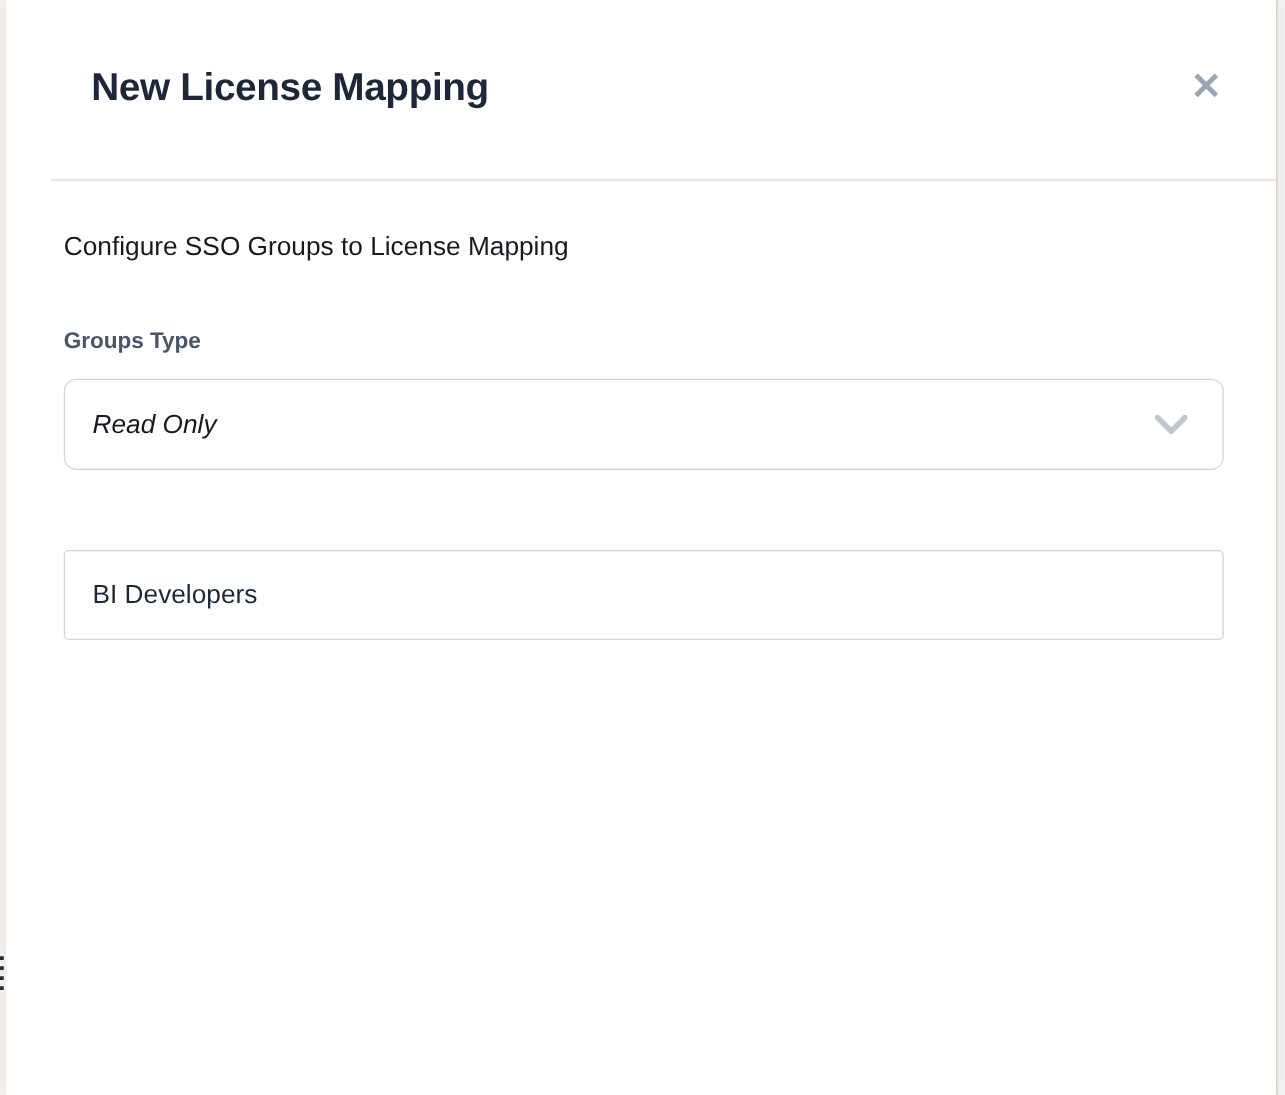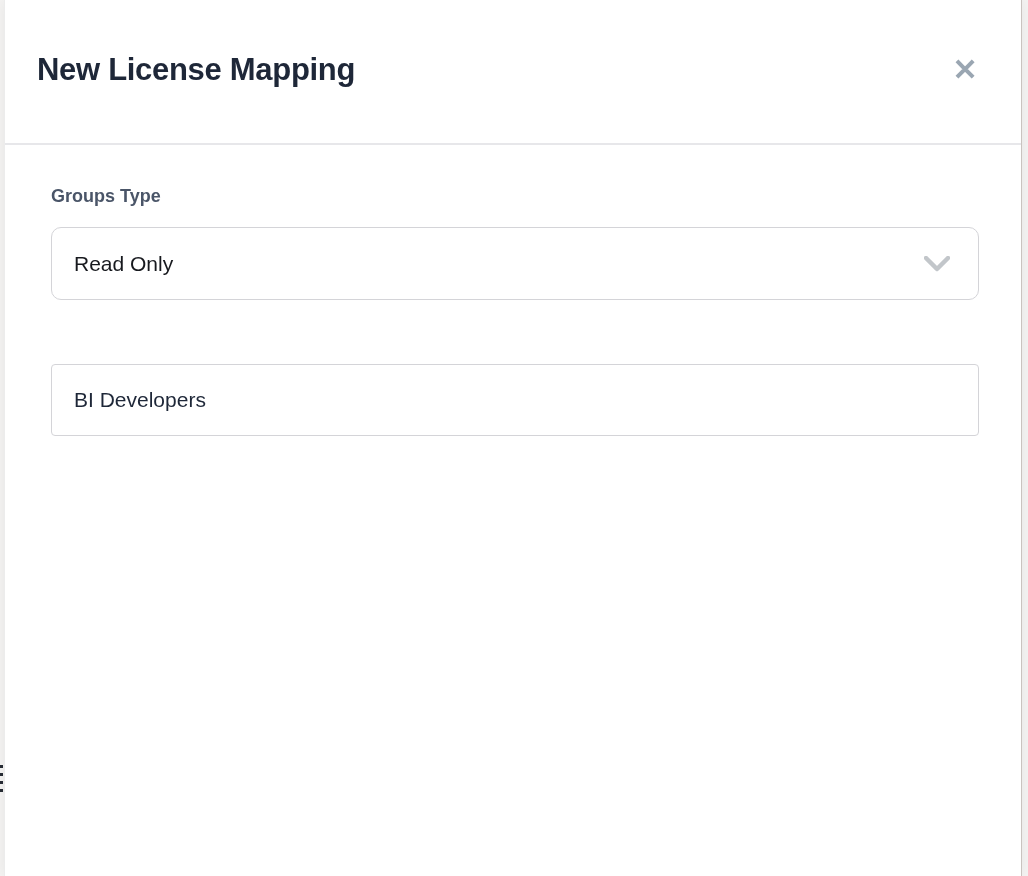--- a/index.html
+++ b/index.html
@@ -25,20 +25,21 @@
     background: #ffffff;
     border-left: 1px solid #ececec;
     border-right: 1px solid #c9c3bf;
     box-shadow: 0 0 14px rgba(0,0,0,0.06);
   }
 
   .modal-header {
     position: relative;
     height: 145px;
     border-bottom: 2px solid #e7e7ea;
+    margin-left: 36px;
   }
   .modal-title {
     position: absolute;
     left: 32px; top: 52px;
     font-size: 31px;
     font-weight: 700;
     letter-spacing: -0.3px;
     color: #1e2738;
   }
   .close-button {
@@ -76,20 +77,21 @@
   .select-box {
     position: relative;
     width: 928px; height: 73px;
     border: 1px solid #d4d4d8;
     border-radius: 10px;
     background: #ffffff;
     display: flex; align-items: center;
     padding: 0 22px;
     cursor: pointer;
     margin-bottom: 64px;
+    font-style: italic;
   }
   .select-value {
     font-size: 21px;
     color: #17191e;
   }
   .chevron-icon {
     position: absolute;
     right: 28px; top: 50%;
     transform: translateY(-50%);
     width: 26px; height: 16px;
@@ -130,20 +132,21 @@
 
     <div class="modal-header">
       <h1 class="modal-title">New License Mapping</h1>
       <button class="close-button">
         <span class="x-glyph">✕</span>
       </button>
     </div>
 
     <div class="modal-body">
 
+      <div class="config-heading">Configure SSO Groups to License Mapping</div>
 
       <label class="field-label">Groups Type</label>
 
       <div class="select-box">
         <span class="select-value">Read Only</span>
         <svg class="chevron-icon" viewBox="0 0 26 16">
           <polyline points="2,2 13,13 24,2" fill="none" stroke="#c2c6ca" stroke-width="4.5" stroke-linecap="round" stroke-linejoin="round"></polyline>
         </svg>
       </div>
 

